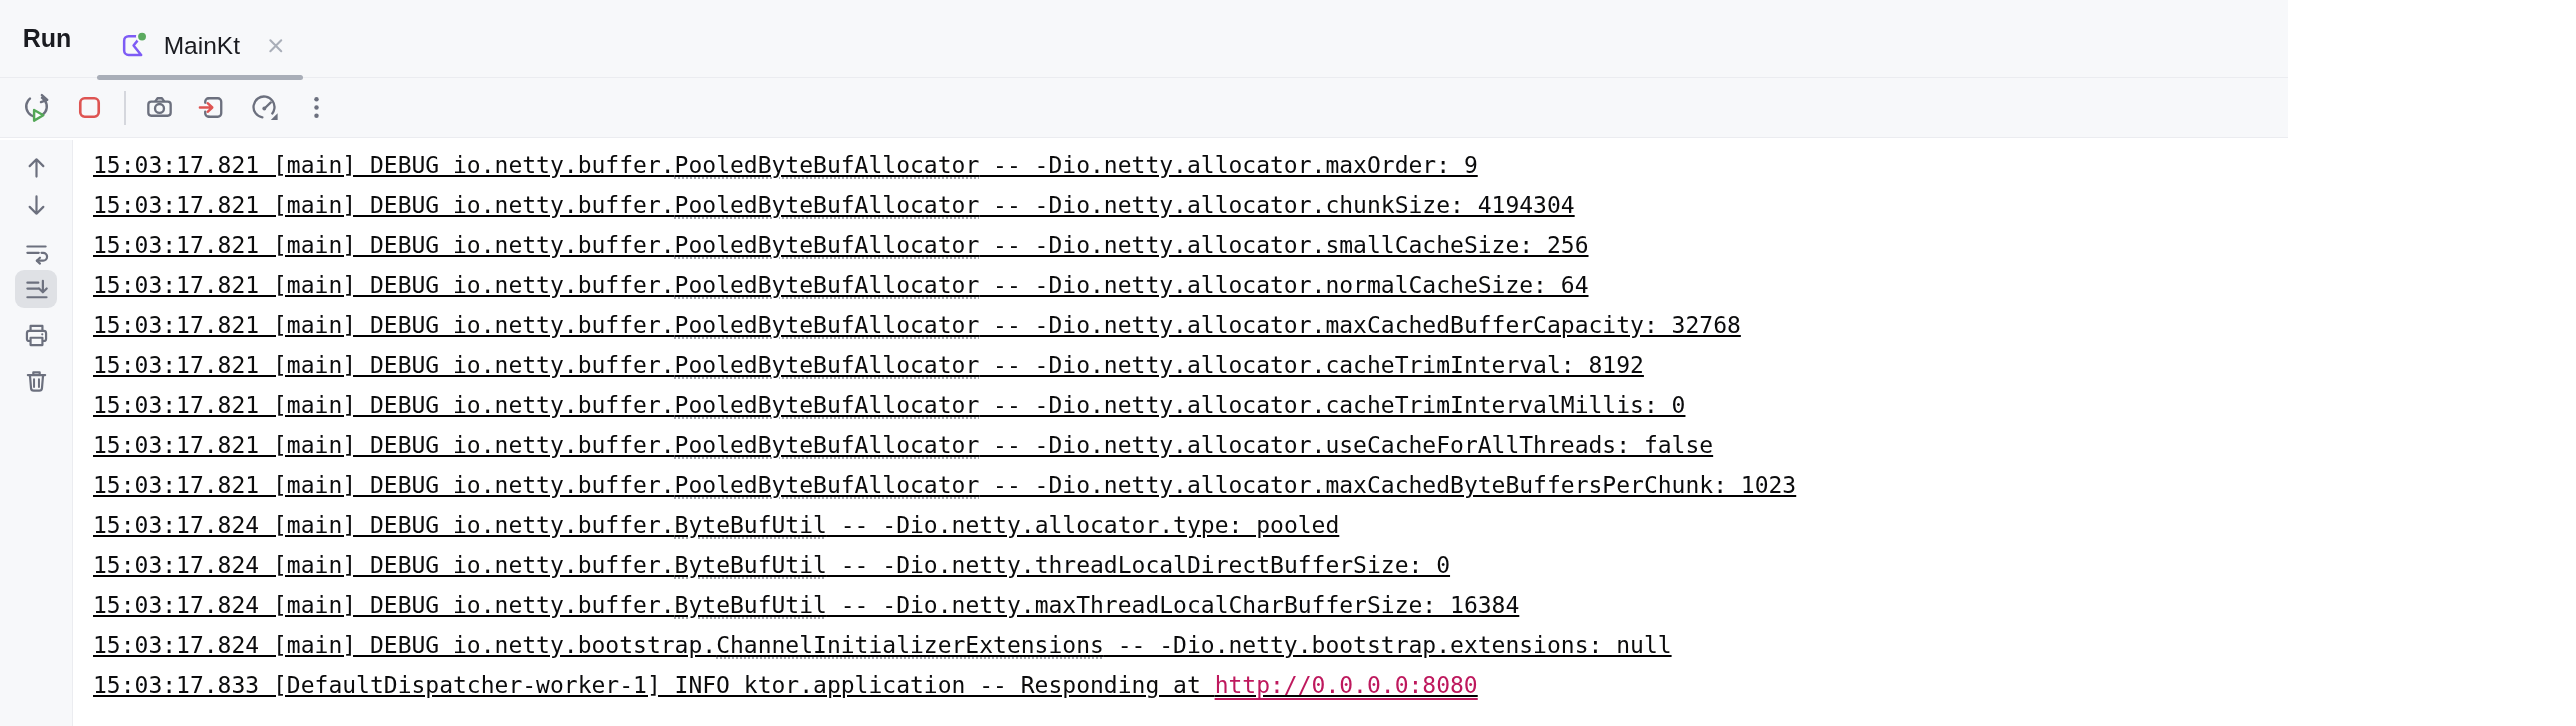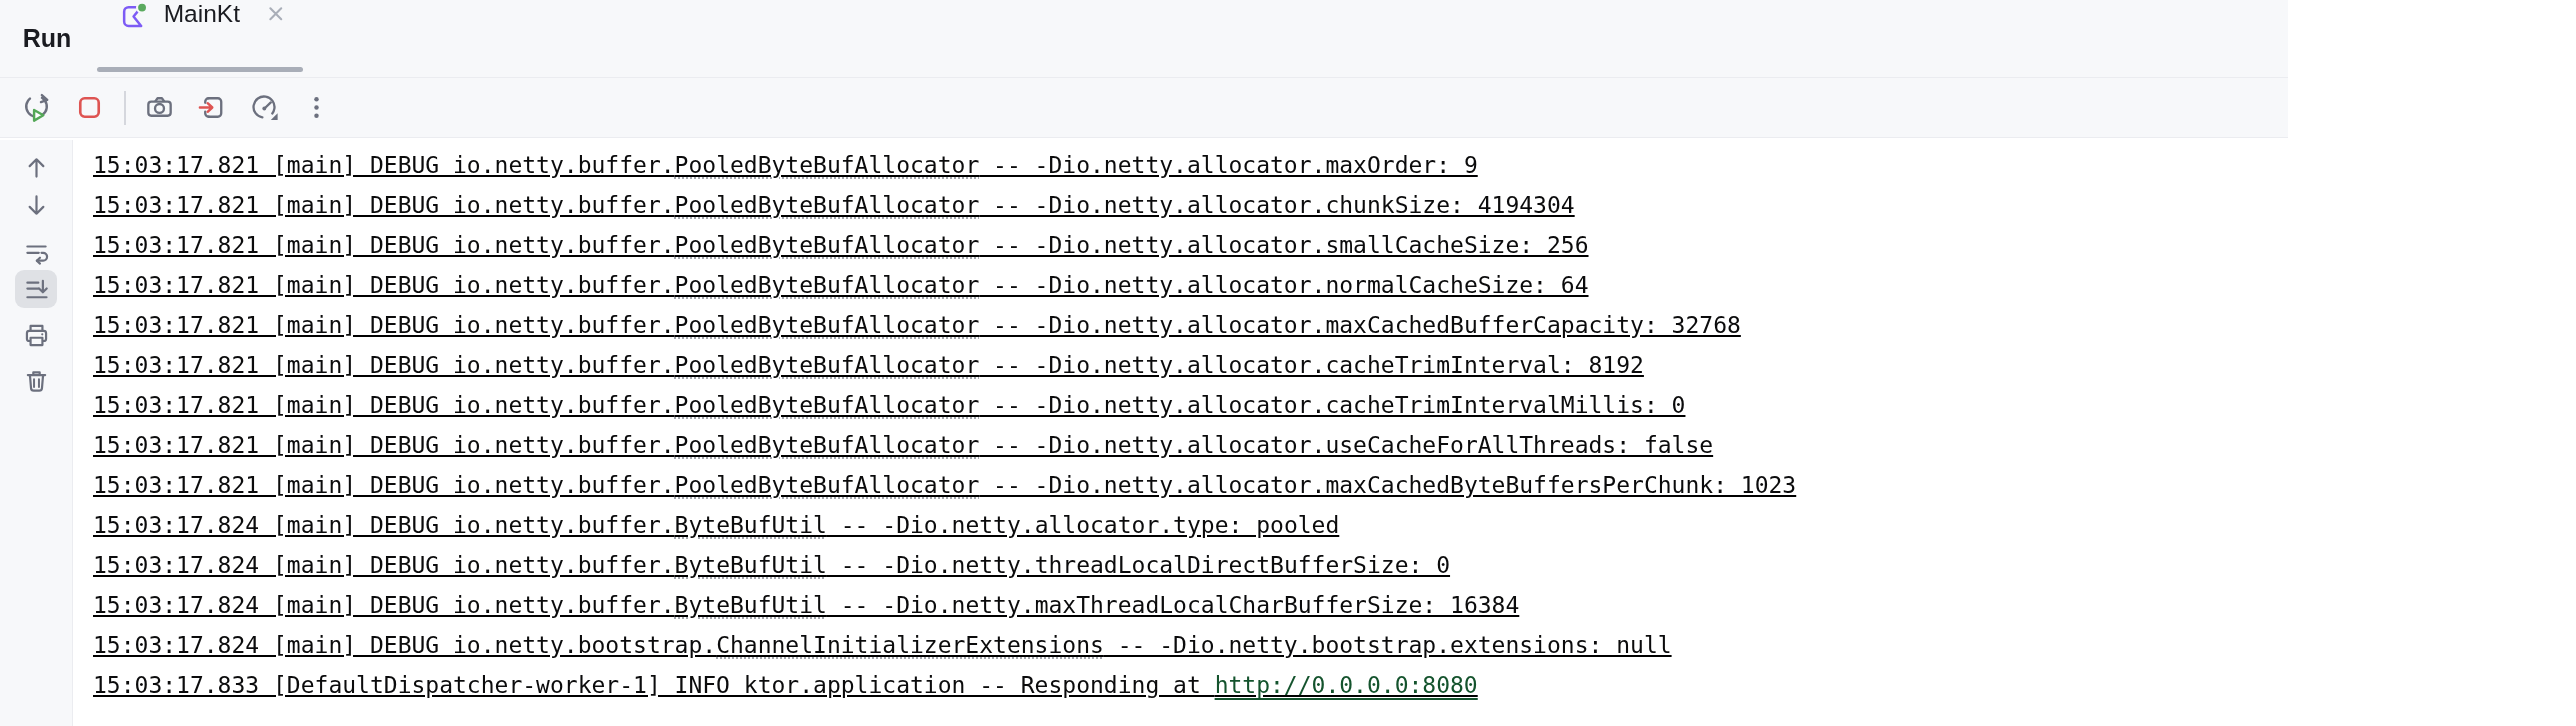--- a/index.html
+++ b/index.html
@@ -14,22 +14,22 @@
 
   
   .header {
     height: 78px; background: #F7F8FA; border-bottom: 1.8px solid #EBECF0;
     display: flex; align-items: center; position: relative;
   }
   .run-title {
     margin-left: 22.7px; font-size: 25px; font-weight: 700; color: #1B1C21;
   }
   .tab {
-    position: absolute; left: 97px; top: 0; height: 76px;
-    display: flex; align-items: flex-start; padding: 0 14.5px 0 20px; cursor: pointer;
+    position: absolute; left: 97px; top: 8px; height: 76px;
+    display: flex; align-items: center; padding: 0 14.5px 0 20px; cursor: pointer;
   }
   .tab-underline {
     position: absolute; left: 0; right: 0; bottom: 3.6px; height: 5.4px;
     border-radius: 2.7px; background: #A9AEB8;
   }
   .tab-icon-wrap { position: relative; width: 34px; height: 34px; flex: 0 0 auto; }
   .tab-label { margin-left: 12.7px; font-size: 24.5px; color: #1A1B20; }
   .tab-close {
     margin-left: 22px; width: 27px; height: 27px; border: none; background: none;
     display: flex; align-items: center; justify-content: center; padding: 0; cursor: pointer;
@@ -68,21 +68,21 @@
     font-size: 23px; line-height: 40px; color: #0B0B0C;
     white-space: pre; overflow: hidden; cursor: text;
   }
   .console-line { height: 40px; }
   .class-link {
     text-decoration-line: underline; text-decoration-style: dotted;
     text-decoration-color: #A5A8AF; text-decoration-thickness: 2.3px;
     text-underline-offset: 5.4px; color: inherit; cursor: pointer;
   }
   .url-link {
-    color: #14532d; text-decoration-line: underline; text-decoration-style: solid;
+    color: #be185d; text-decoration-line: underline; text-decoration-style: solid;
     text-decoration-thickness: 1.8px; text-underline-offset: 5.4px; cursor: pointer;
   }
 
   svg { display: block; }
 </style>
 </head>
 <body>
 
 <div class="app">
 

